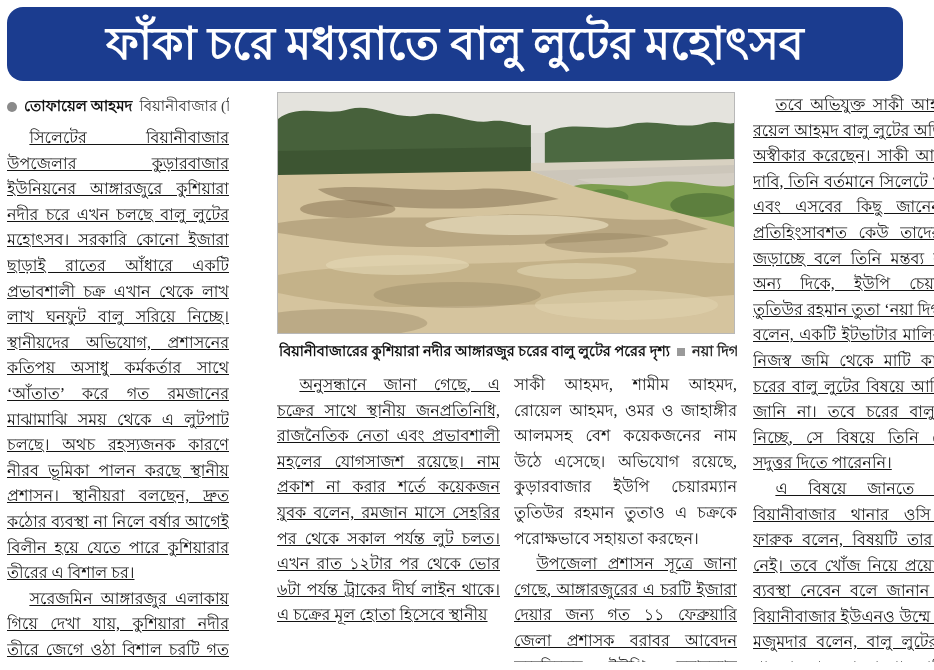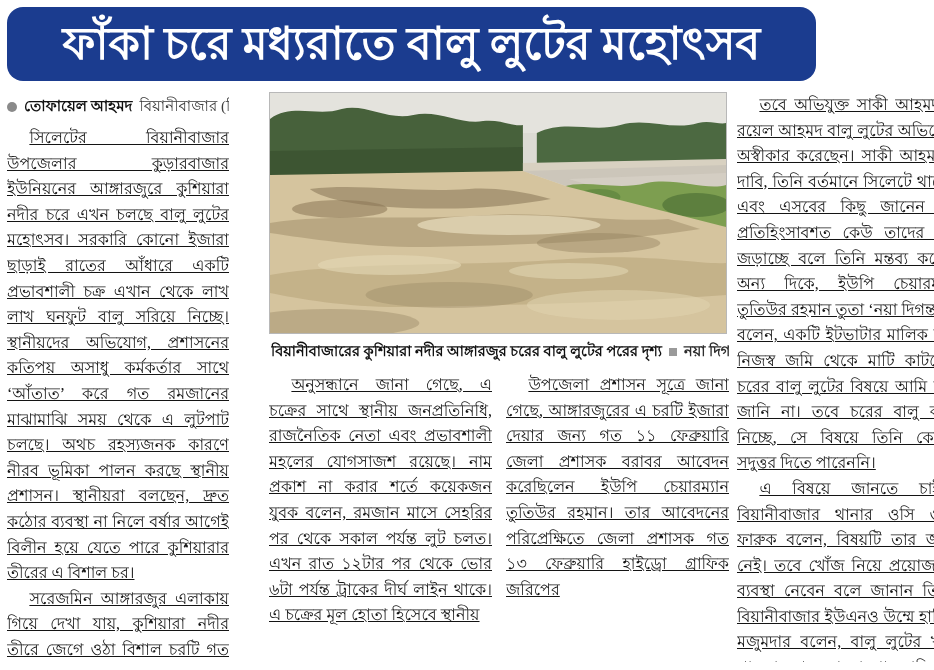--- a/index.html
+++ b/index.html
@@ -6,34 +6,34 @@
   html,body { width:934px; height:670px; background:#ffffff; overflow:hidden; }
   body {
     font-family:"Liberation Serif","DejaVu Serif",serif;
     color:#141414;
     position:relative;
   }
   .page { position:absolute; inset:0; background:#fff; }
 
   
   .headline-banner {
-    position:absolute; left:7px; top:7px; width:809px; height:74px;
+    position:absolute; left:7px; top:7px; width:896px; height:74px;
     background:#1b3c8f; border-radius:16px;
     display:flex; align-items:center; justify-content:center;
     overflow:hidden;
   }
   .headline-banner .headline-text {
     color:#ffffff; font-weight:bold; font-size:45px; line-height:1;
     white-space:nowrap; letter-spacing:0;
   }
 
   
   .content {
     position:absolute; left:7px; top:92px; width:920px; bottom:8px;
-    display:flex; gap:8px;
+    display:flex; gap:16px;
   }
   .col-narrow { width:222px; flex:none; overflow:hidden; }
   .col-mid    { width:460px; flex:none; overflow:hidden; display:flex; flex-direction:column;margin-left:32px; }
   .body-text  { text-align:justify; font-size:16px; line-height:1.6; }
   .body-text p { margin:0; }
   .body-text p.indent { text-indent:1.4em;text-decoration:underline; }
 
   
   .byline {
     display:flex; align-items:center; gap:7px;
@@ -131,20 +131,21 @@
         <span>বিয়ানীবাজারের কুশিয়ারা নদীর আঙ্গারজুর চরের বালু লুটের পরের দৃশ্য</span>
         <span class="credit-square"></span>
         <span class="credit">নয়া দিগন্ত</span>
       </div>
 
       <div class="mid-cols">
         <div class="mid-col body-text">
           <p class="indent">অনুসন্ধানে জানা গেছে, এ চক্রের সাথে স্থানীয় জনপ্রতিনিধি, রাজনৈতিক নেতা এবং প্রভাবশালী মহলের যোগসাজশ রয়েছে। নাম প্রকাশ না করার শর্তে কয়েকজন যুবক বলেন, রমজান মাসে সেহরির পর থেকে সকাল পর্যন্ত লুট চলত। এখন রাত ১২টার পর থেকে ভোর ৬টা পর্যন্ত ট্রাকের দীর্ঘ লাইন থাকে। এ চক্রের মূল হোতা হিসেবে স্থানীয়</p>
         </div>
         <div class="mid-col body-text">
+          <p>সাকী আহমদ, শামীম আহমদ, রোয়েল আহমদ, ওমর ও জাহাঙ্গীর আলমসহ বেশ কয়েকজনের নাম উঠে এসেছে। অভিযোগ রয়েছে, কুড়ারবাজার ইউপি চেয়ারম্যান তুতিউর রহমান তুতাও এ চক্রকে পরোক্ষভাবে সহায়তা করছেন।</p>
           <p class="indent">উপজেলা প্রশাসন সূত্রে জানা গেছে, আঙ্গারজুরের এ চরটি ইজারা দেয়ার জন্য গত ১১ ফেব্রুয়ারি জেলা প্রশাসক বরাবর আবেদন করেছিলেন ইউপি চেয়ারম্যান তুতিউর রহমান। তার আবেদনের পরিপ্রেক্ষিতে জেলা প্রশাসক গত ১৩ ফেব্রুয়ারি হাইড্রো গ্রাফিক জরিপের</p>
         </div>
       </div>
     </div>
 
     <div class="col-narrow body-text">
       <p class="indent">তবে অভিযুক্ত সাকী আহমদ ও রয়েল আহমদ বালু লুটের অভিযোগ অস্বীকার করেছেন। সাকী আহমদের দাবি, তিনি বর্তমানে সিলেটে থাকেন এবং এসবের কিছু জানেন না। প্রতিহিংসাবশত কেউ তাদের নাম জড়াচ্ছে বলে তিনি মন্তব্য করেন। অন্য দিকে, ইউপি চেয়ারম্যান তুতিউর রহমান তুতা ‘নয়া দিগন্ত’কে বলেন, একটি ইটভাটার মালিক তার নিজস্ব জমি থেকে মাটি কাটছেন, চরের বালু লুটের বিষয়ে আমি কিছু জানি না। তবে চরের বালু কারা নিচ্ছে, সে বিষয়ে তিনি কোনো সদুত্তর দিতে পারেননি।</p>
       <p class="indent">এ বিষয়ে জানতে চাইলে বিয়ানীবাজার থানার ওসি ওমর ফারুক বলেন, বিষয়টি তার জানা নেই। তবে খোঁজ নিয়ে প্রয়োজনীয় ব্যবস্থা নেবেন বলে জানান তিনি। বিয়ানীবাজার ইউএনও উম্মে হাবিবা মজুমদার বলেন, বালু লুটের খবর পাওয়ার পর আমরা গ্রাম পুলিশকে সেখানে পাহারার নির্দেশ দিয়েছি। দ্রুতই অভিযান চালিয়ে জড়িতদের আইনের আওতায় আনা হবে।</p>
     </div>
 

